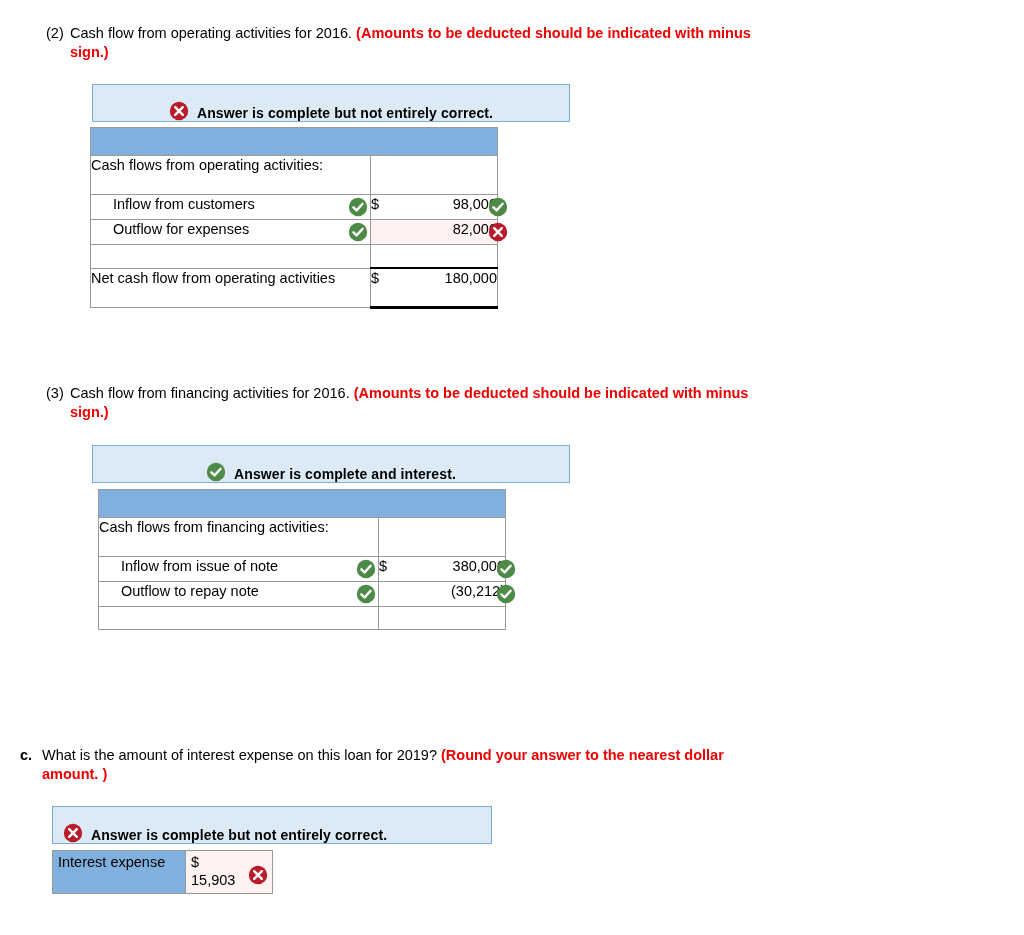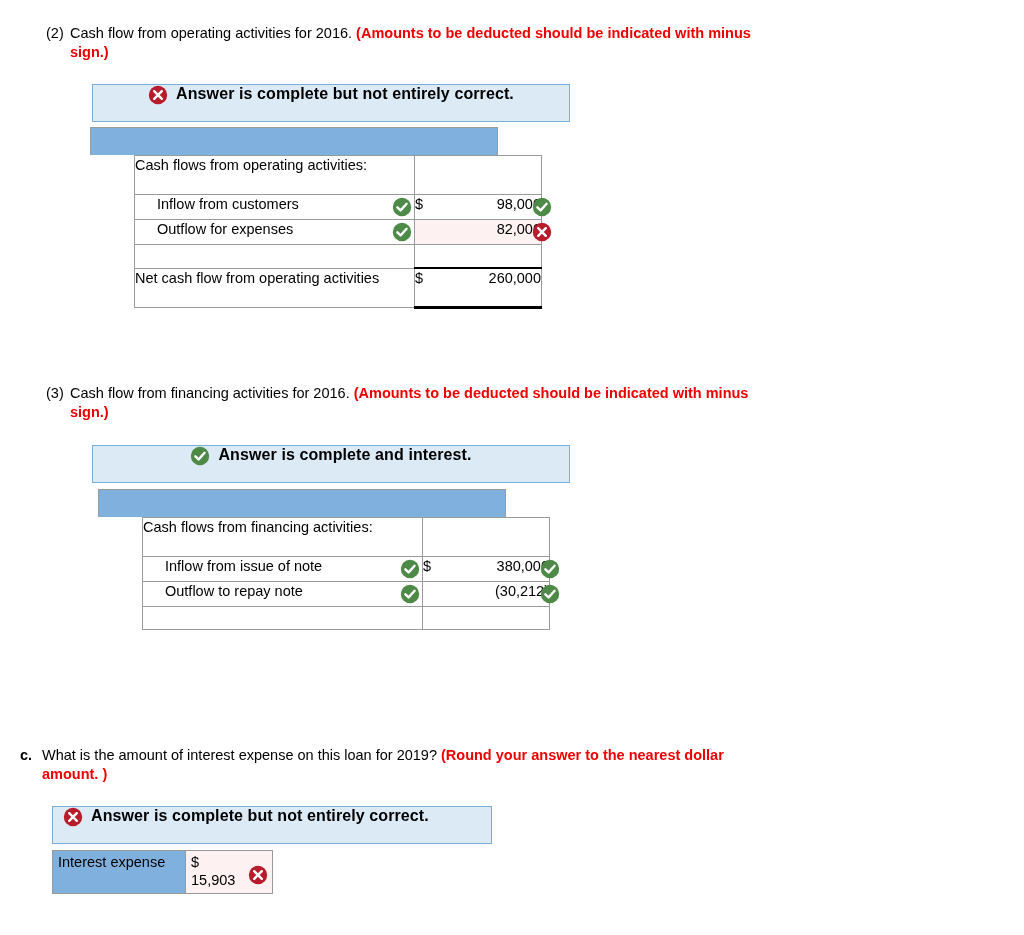--- a/index.html
+++ b/index.html
@@ -37,24 +37,24 @@
     font-weight: bold;
   }
 
   
   .banner {
     position: absolute;
     box-sizing: border-box;
     background: #dceaf6;
     border: 1px solid #7aaedb;
     display: flex;
-    align-items: flex-start;
+    align-items: flex-end;
     justify-content: center;
     font-weight: bold;
-    font-size: 16px;
+    font-size: 14px;
     letter-spacing: .1px;
   }
   .banner .badge { margin-right: 8px; flex: 0 0 auto; }
   .banner .btext { white-space: nowrap; }
 
   
   .badge {
     display: inline-block;
     width: 20px;
     height: 20px;
@@ -69,21 +69,20 @@
   .tbl-head {
     background: #80b0dd;
     border: 1px solid #9a9a9a;
     border-bottom: none;
     box-sizing: border-box;
   }
   table.acct {
     border-collapse: collapse;
     table-layout: fixed;
     font-size: 14.5px;
-    margin-left: 44px;
   }
   table.acct td {
     border: 1px solid #9a9a9a;
     padding: 0;
     vertical-align: top;
     background: #ffffff;
     position: relative;
   }
   td.lbl {
     padding: 2px 4px 3px 6px;
@@ -221,21 +220,21 @@
 
       <tr class="spacer">
         <td class="lbl"></td>
         <td class="val"></td>
       </tr>
 
       <tr class="total">
         <td class="lbl" style="height:38px;">Net cash flow from operating activities</td>
         <td class="val">
           <span class="dol">$</span>
-          <span>260,000</span>
+          <span>180,000</span>
         </td>
       </tr>
     </tbody>
   </table>
 </div>
 
 <div class="qblock" style="left:46px; top:384px; width:740px;">
   <span class="qnum">(3)</span>
   <span class="qtext" style="padding-left:24px;">
     <span>Cash flow from financing activities for 2016. </span><span class="qred">(Amounts to be deducted should be indicated with minus sign.)</span>

